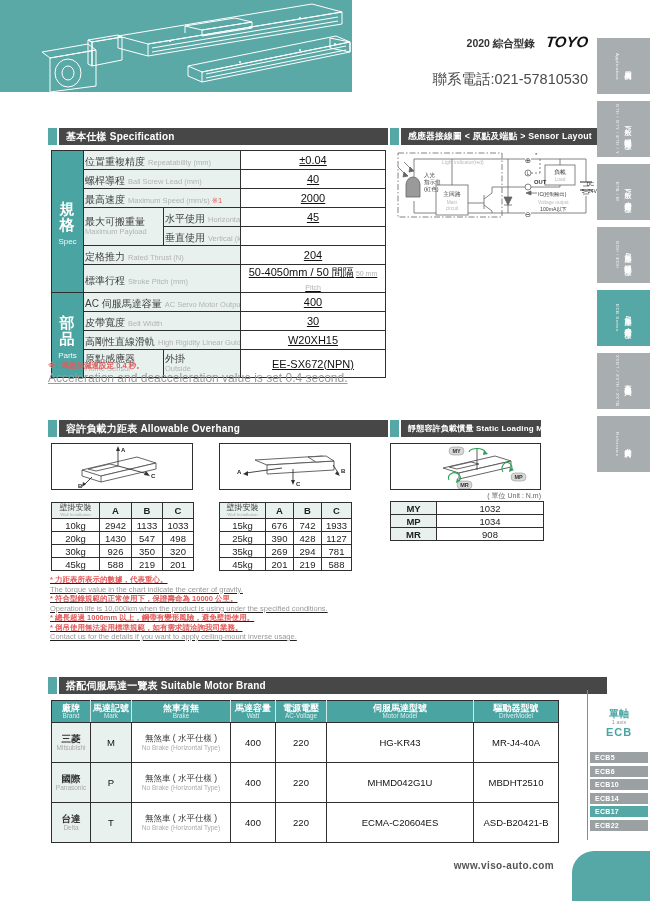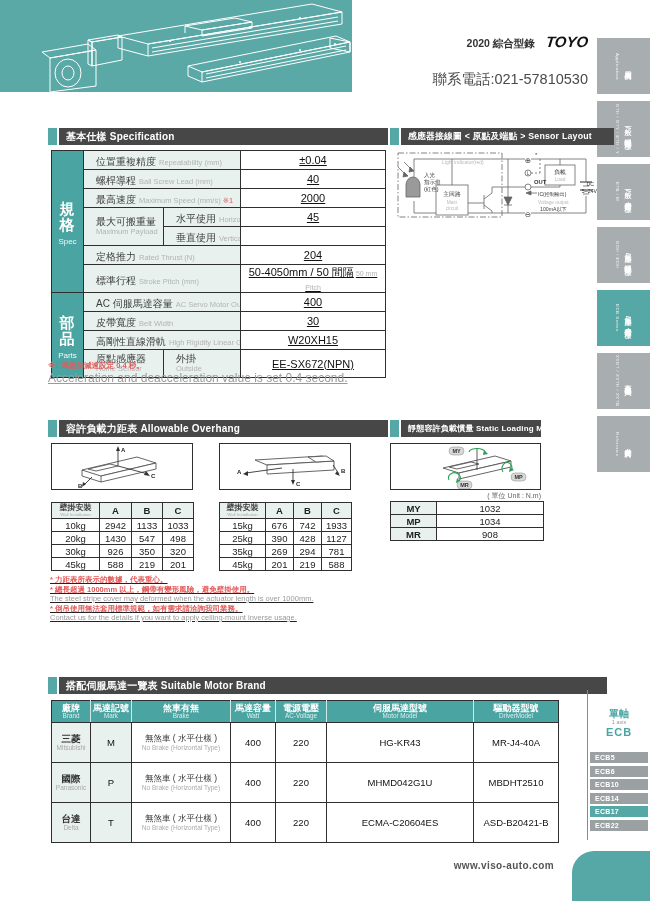--- a/index.html
+++ b/index.html
@@ -16,39 +16,39 @@
   .secbar { height:17px; display:flex; align-items:stretch; }
   .secbar .sq { width:9px; background:#55a8a5; margin-right:2px; }
   .secbar .bt { flex:1; background:#474747; color:#fff; font-size:10px; font-weight:bold; line-height:17px; padding-left:7px; letter-spacing:.2px; white-space:nowrap; overflow:hidden; }
   
   table { border-collapse:collapse; table-layout:fixed; }
   td { border:1px solid #2f2f2f; overflow:hidden; }
   
   .spec-tbl { width:334px; }
   .spec-tbl tr { height:18px; }
   .spec-tbl tr.tall { height:28px; }
-  .spec-tbl td.lbl { background:#e8f1ee; padding-left:12px; white-space:nowrap; }
+  .spec-tbl td.lbl { background:#e8f1ee; padding-left:1px; white-space:nowrap; }
   .spec-tbl td.val { background:#fff; text-align:center; font-size:11px; color:#111;text-decoration:underline; }
   .zh { font-size:10px; color:#3c3c3c; }
   .en { font-size:7.5px; color:#b3b3b3; margin-left:3px; }
   .stack .zh,.stack .en { display:block; margin-left:0; line-height:1.15; }
   .mark-red { font-size:7.5px; color:#e25c5c; margin-left:2px; }
   .grp { background:#4aa5a2 !important; color:#fff; text-align:center; vertical-align:middle; }
   .gzh { width:17px; margin:4px auto; font-size:15px; font-weight:bold; line-height:16px; letter-spacing:1px; }
   .gen { font-size:8px; color:#eafcfa; }
   .diag { background:linear-gradient(to top right,#fff 49.4%,#8a8a8a 49.4%,#8a8a8a 50.6%,#fff 50.6%); }
   .vsmall { font-size:7px; color:#b3b3b3; margin-left:2px; }
   .footnote-zh { font-size:7.5px; color:#e25c5c; font-weight:bold; }
   .footnote-en { font-size:12px; color:#9a9a9a;text-decoration:underline; }
   
   .diagbox { border:1px solid #2f2f2f; background:#fff; }
   
   .mini-tbl td { font-size:9.5px; text-align:center; height:13px; background:#fff; color:#222; }
   .mini-tbl td.head { background:#e8f1ee; }
-  .mini-tbl .hzh { display:block; font-size:8px; font-weight:bold; color:#3c3c3c; line-height:1; padding-top:1px; }
+  .mini-tbl .hzh { display:block; font-size:8px; font-weight:normal; color:#3c3c3c; line-height:1; padding-top:1px; }
   .mini-tbl .hen { display:block; font-size:4.4px; color:#aaa; line-height:1.2; }
   .mini-tbl td.abc { font-weight:bold; }
   .mini-tbl td.mlab { background:#e8f1ee; font-weight:bold; }
   .unit-note { font-size:7px; color:#666; text-align:right; }
   
   .notes { line-height:9.5px;text-decoration:underline; }
   .notes div { font-size:7.5px; }
   .n-red { color:#e25c5c; font-weight:bold; }
   .n-gray { color:#9a9a9a; }
   
@@ -164,21 +164,21 @@
   <div class="tab">
     <span class="tzh">參考資料</span>
     <span class="ten">Reference</span>
   </div>
 </div>
 
 <div class="abs secbar" style="left:48px;top:128px;width:340px;">
   <span class="sq"></span>
   <span class="bt">基本仕樣 Specification</span>
 </div>
-<div class="abs secbar" style="left:390px;top:128px;width:224px;">
+<div class="abs secbar" style="left:390px;top:128px;width:207px;">
   <span class="sq"></span>
   <span class="bt" style="font-size:8.8px;">感應器接線圖 &lt; 原點及端點 &gt; Sensor Layout</span>
 </div>
 
 <table class="abs spec-tbl" style="left:51px;top:150px;">
   <colgroup>
       <col style="width:32px">
       <col style="width:80px">
       <col style="width:77px">
       <col style="width:145px">
@@ -542,22 +542,24 @@
       </tr>
   <tr>
         <td class="mlab">MR</td>
         <td>908</td>
       </tr>
 </tbody>
   </table>
 
 <div class="abs notes" style="left:50px;top:575px;width:330px;">
   <div class="n-red">* 力距表所表示的數據，代表重心。</div>
+  <div class="n-gray">The torque value in the chart indicate the center of gravity.</div>
+  <div class="n-red">* 符合型錄規範的正常使用下，保證壽命為 10000 公里。</div>
+  <div class="n-gray">Operation life is 10,000km when the product is using under the specified conditions.</div>
   <div class="n-red">* 總長超過 1000mm 以上，鋼帶有變形風險，避免壁掛使用。</div>
-  <div class="n-gray">The steel stripe cover may deformed when the actuator length is over 1000mm.</div>
   <div class="n-red">* 倒吊使用無法套用標準規範，如有需求請洽詢我司業務。</div>
   <div class="n-gray">Contact us for the details if you want to apply ceiling-mount inverse usage.</div>
 </div>
 
 <div class="abs secbar" style="left:48px;top:677px;width:559px;">
   <span class="sq"></span>
   <span class="bt">搭配伺服馬達一覽表 Suitable Motor Brand</span>
 </div>
 <table class="abs motor-tbl" style="left:51px;top:700px;">
   <colgroup>

